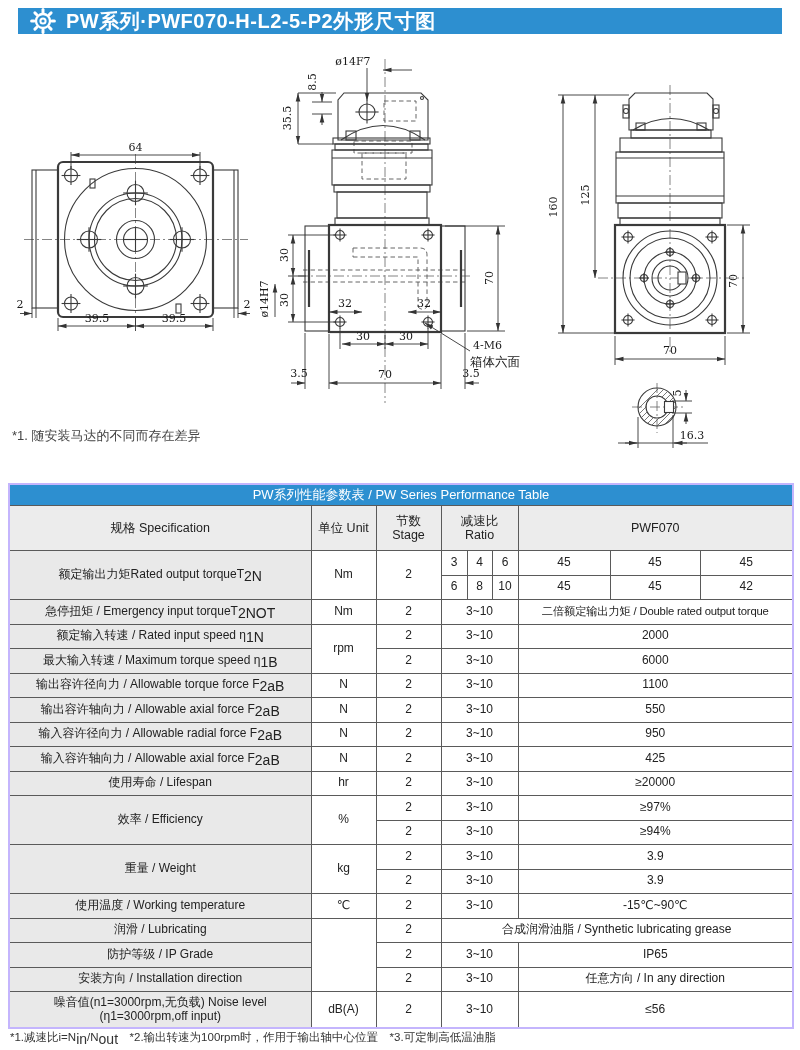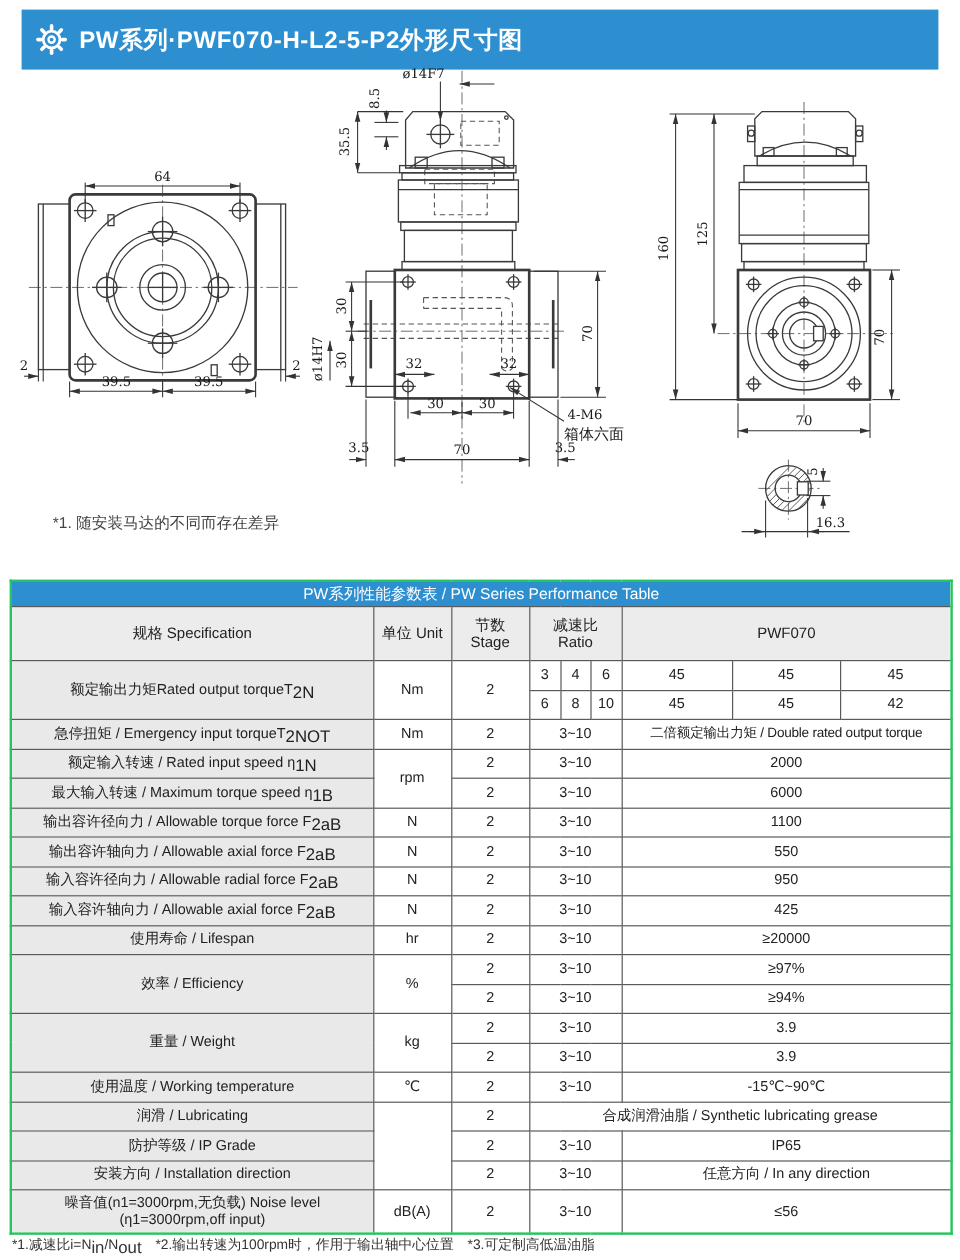--- a/index.html
+++ b/index.html
@@ -1,39 +1,39 @@
 <!DOCTYPE html>
 <html style="--accent: #2d8fd0; --border: #5a5a5a; --label_bg: #e9e9e9;"><head>
 <meta charset="utf-8">
 <style>
   :root{ --accent:#2d8fd0; --border:#5a5a5a; --label_bg:#e9e9e9; }
   html,body{margin:0;padding:0;}
   body{width:800px;height:1050px;position:relative;background:#fff;overflow:hidden;
        font-family:"Liberation Sans","DejaVu Sans",sans-serif;}
 
   
-  .banner{position:absolute;left:18px;top:8px;width:764px;height:50px;
+  .banner{position:absolute;left:18px;top:8px;width:764px;height:26px;
           background:var(--accent);display:flex;align-items:center;gap:10px;
           padding:0 12px;box-sizing:border-box;}
   .banner .title{color:#fff;font-size:20px;font-weight:bold;letter-spacing:.5px;white-space:nowrap;}
 
   
   svg.draw{position:absolute;left:0;top:55px;}
   .ln{stroke:#3a3a3a;fill:none;stroke-width:1.1;}
   .thk{stroke-width:2.2;}
   .cl{stroke:#666;fill:none;stroke-width:.8;stroke-dasharray:10 3 2 3;}
   .hid{stroke:#555;fill:none;stroke-width:.9;stroke-dasharray:4.5 3;}
   .dl{stroke:#333;fill:none;stroke-width:.9;}
   .dim{font-family:"DejaVu Serif","Liberation Serif",serif;font-size:11px;fill:#1a1a1a;}
   .dimcjk{font-family:"DejaVu Serif","Liberation Serif",serif;font-size:12.5px;fill:#1a1a1a;}
-  .note{position:absolute;left:12px;top:427px;font-size:13px;color:#444;margin-left:32px;}
+  .note{position:absolute;left:12px;top:427px;font-size:13px;color:#444;}
 
   
   .tblwrap{position:absolute;left:8px;top:483px;}
-  table{border-collapse:collapse;table-layout:fixed;width:784px;border:2px solid #22c55e;}
+  table{border-collapse:collapse;table-layout:fixed;width:784px;border:2px solid #c4b5fd;}
   td{border:1.5px solid var(--border);text-align:center;vertical-align:middle;
      font-size:12px;color:#222;padding:1px 3px;height:21.5px;overflow:hidden;line-height:1.15;}
   .tt{background:var(--accent);color:#fff;font-size:13px;height:18px;padding:1px;}
   tr.hd td{height:42px;background:#ececec;font-size:12.5px;}
   .lab{background:var(--label_bg);}
   tr.thin td{border-top-width:.8px;}
   .rs{border-left-width:.8px;border-right-width:.8px;}
   .fit{font-size:11.3px;letter-spacing:-.2px;margin-top:12px;}
   sub{font-size:14px;line-height:0;}
   .h33 td{height:33px;}

